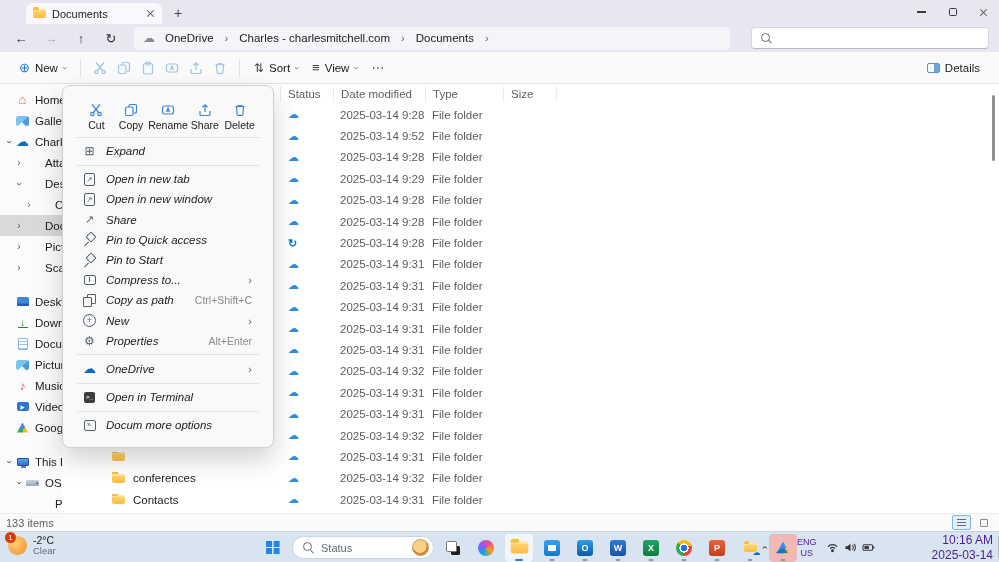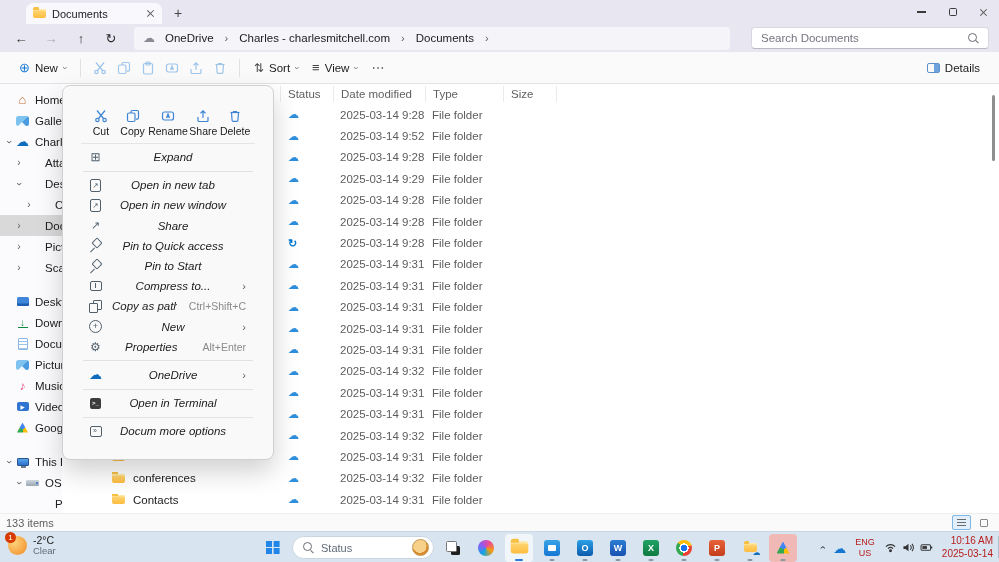--- a/index.html
+++ b/index.html
@@ -110,21 +110,21 @@
 
 
 .statusbar { position:absolute; left:0; right:0; bottom:0; height:18px; background:#fafafa; border-top:1px solid #eee; display:flex; align-items:center; padding:0 6px; font-size:11px; color:#5f5f5f; }
 .view-toggles { margin-left:auto; display:flex; gap:3px; align-items:center; }
 .vt { width:19px; height:15px; display:flex; align-items:center; justify-content:center; border:1px solid transparent; border-radius:2px; }
 .vt.active { border-color:#7db7e8; background:#e3f0fb; }
 .vt-lines { width:9px; height:8px; background:repeating-linear-gradient(180deg,#6b6b6b 0 1.2px,transparent 1.2px 3px); }
 .vt-square { width:8px; height:8px; border:1.2px solid #8a8a8a; border-radius:1px; }
 
 
-.ctx { position:absolute; left:62px; top:85px; width:212px; background:#f9f9f9; border:1px solid #d0d0d0; border-radius:8px; box-shadow:0 12px 26px rgba(0,0,0,.18); padding:18px; z-index:50; font-size:11.5px;text-align:center; }
+.ctx { position:absolute; left:62px; top:85px; width:212px; background:#f9f9f9; border:1px solid #d0d0d0; border-radius:8px; box-shadow:0 12px 26px rgba(0,0,0,.18); padding:12px; z-index:50; font-size:11.5px; }
 .quickbar { display:flex; justify-content:space-between; padding:3px 4px 4px; border-bottom:1px solid #e5e5e5; }
 .qa { width:39px; display:flex; flex-direction:column; align-items:center; gap:2px; font-size:10.5px; color:#1b1b1b; border-radius:4px; padding:2px 0; }
 .qa svg { width:14px; height:14px; color:#3f85d6; }
 .menu-items { padding-top:3px; }
 .mi { display:flex; align-items:center; height:20.2px; padding:0 7px; border-radius:4px; position:relative; }
 .mi[data-type="separator"] { height:8px; padding:0 2px; }
 .mi[data-type="separator"]::after { content:""; flex:1; border-top:1px solid #e2e2e2; display:block; }
 .mi-ic { width:15px; height:15px; margin-right:9px; color:#51606d; display:flex; justify-content:center; align-items:center; position:relative; flex:none; }
 .mi-label { flex:1; color:#1b1b1b; white-space:nowrap; overflow:hidden;font-style:italic; }
 .mi-shortcut { color:#8a8a8a; font-size:10.5px; padding-right:2px;margin-left:12px; }
@@ -178,28 +178,28 @@
 .store-ic::before { content:""; width:8px; height:6px; background:#fff; border-radius:1px; }
 .outlook-ic { background:linear-gradient(#2ba0e8,#0b5cab); }
 .word-ic { background:linear-gradient(#2b7cd3,#1952b0); }
 .excel-ic { background:linear-gradient(#21a366,#0f7b40); }
 .ppt-ic { background:linear-gradient(#e8633a,#c43e1c); }
 .chrome-ic { width:16px; height:16px; border-radius:50%; background:radial-gradient(circle,#1a73e8 0 29%,#fff 30% 40%,rgba(0,0,0,0) 41%),conic-gradient(from -50deg,#fbbc04 0 120deg,#ea4335 120deg 240deg,#34a853 240deg 360deg); }
 .od-fold { position:relative; }
 .od-fold::after { content:"☁"; position:absolute; right:-4px; bottom:-5px; font-size:8px; color:#0f6cbd; }
 .tile.gd-tile { background:#f1b9b6; }
 .gd-ic { width:13px; height:12px; background:conic-gradient(from -60deg at 50% 62%,#4285f4 0 120deg,#fbbc04 120deg 240deg,#34a853 240deg 360deg); clip-path:polygon(50% 0,100% 100%,0 100%); }
-.tk-tray { position:absolute; right:6px; top:0; height:31px; display:flex; align-items:center; gap:9px; color:#b91c1c; }
+.tk-tray { position:absolute; right:6px; top:0; height:31px; display:flex; align-items:center; gap:9px; color:#4c1d95; }
 .tray-chev { display:inline-block; transform:rotate(-90deg); font-size:10px; color:#333; }
 .tray-chev::before { content:"›"; }
 .tray-cloud::before { content:"☁"; color:#1676d2; font-size:13px; }
 .lang { display:flex; flex-direction:column; align-items:center; font-size:9px; line-height:1.2; }
 .tray-svgs { display:flex; align-items:center; gap:5px; }
 .tray-svgs svg { width:13px; height:11px; }
-.clock { display:flex; flex-direction:column; align-items:flex-end; font-size:10px; line-height:1.25; }
+.clock { display:flex; flex-direction:column; align-items:flex-end; font-size:12px; line-height:1.25;margin-left:48px; }
 .show-desktop { position:absolute; right:0; top:4px; bottom:4px; width:1px; background:#aebfce; }
 </style>
 </head>
 <body>
 
 <div class="stage">
   <div class="window">
 
     <div class="chrome-top"></div>
 
@@ -235,21 +235,20 @@
         <span class="bc-wrap">
 
             <span class="bc-seg"><span class="bc-item">OneDrive</span></span>
 
             <span class="bc-seg"><span class="bc-item">Charles - charlesmitchell.com</span></span>
 
             <span class="bc-seg"><span class="bc-item">Documents</span></span>
           </span>
       </div>
       <div class="searchbox">
-        <span class="sb-text">Search Documents</span>
         <span class="mag"></span>
       </div>
     </div>
 
     <div class="toolbar">
       <div class="tb-btn">
         <span class="plus-circ"></span>
         <span>New</span>
         <span class="caret"></span>
       </div>

